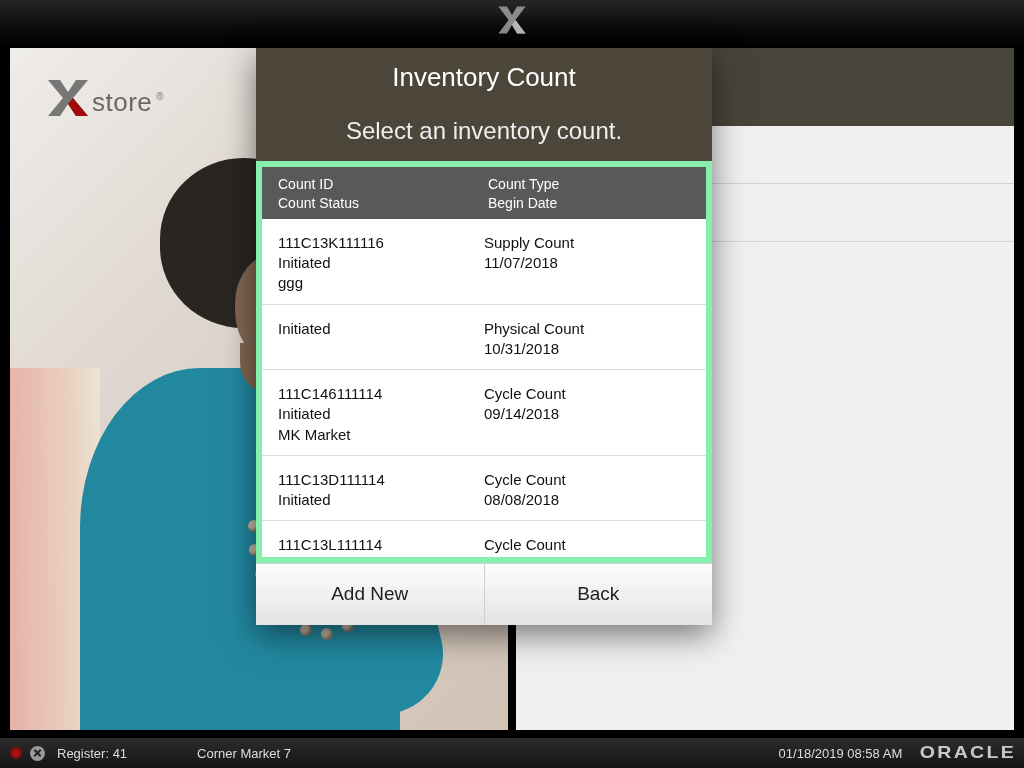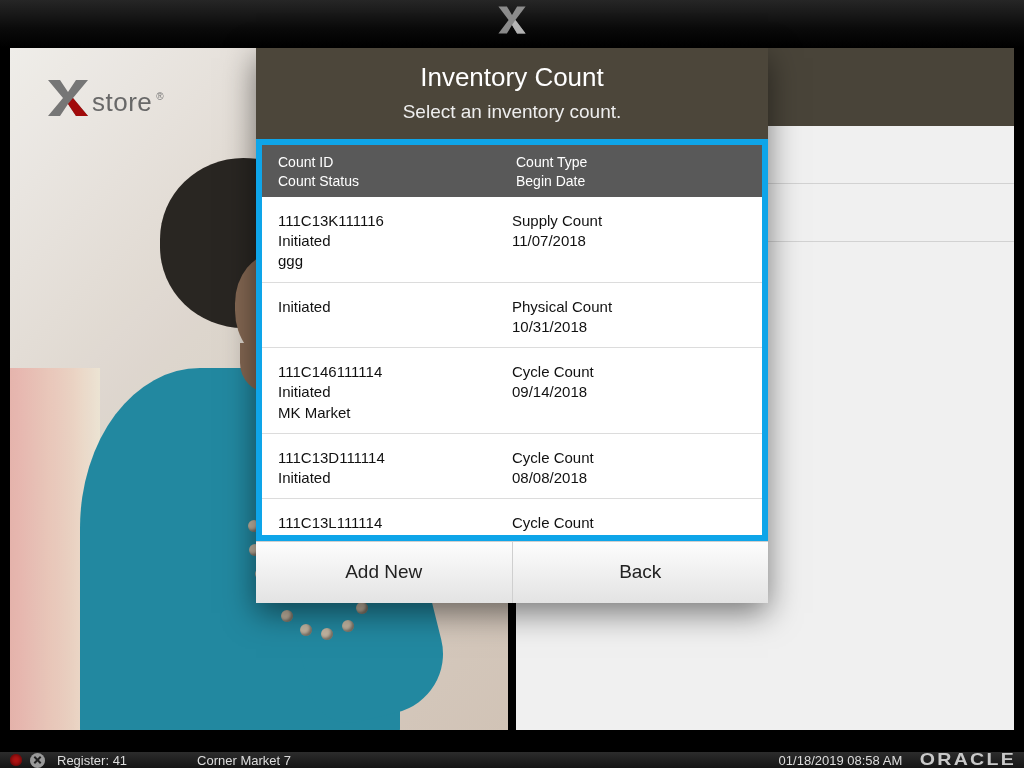--- a/index.html
+++ b/index.html
@@ -79,28 +79,28 @@
   
   .scrim {
     position:absolute; inset:0;
     background:rgba(200,200,200,.0); 
     pointer-events:none;
   }
   .left-pane, .right-pane { filter:brightness(.97) saturate(.9); }
 
   
   .modal {
-    position:absolute; left:256px; top:48px; width:512px;
-    background:#0ea5e9; box-shadow:0 10px 30px rgba(0,0,0,.5);
+    position:absolute; left:256px; top:48px; width:456px;
+    background:#86efac; box-shadow:0 10px 30px rgba(0,0,0,.5);
   }
   .modal-header {
     background:#4c463a; color:#fff; text-align:center; padding:14px 10px 16px;
   }
   .modal-header h2 { font-size:26px; font-weight:400; }
-  .modal-header p  { font-size:19px; font-weight:400; margin-top:8px; color:#eee;}
+  .modal-header p  { font-size:24px; font-weight:400; margin-top:24px; color:#eee;}
   .modal-colhead {
     background:#595959; color:#fff; font-size:14px;
     display:flex; padding:8px 16px 6px;
     margin:6px 6px 0 6px;
     gap:8px;
   }
   .modal-colhead .col { width:50%; line-height:1.35;}
   .modal-list {
     margin:0 6px; background:#fff; height:338px; overflow:hidden;
   }
@@ -114,21 +114,21 @@
     display:flex; height:62px; border-top:1px solid #cfcfcf; margin-top:6px;
     background:linear-gradient(#fdfdfd,#e3e3e3);
   }
   .modal-actions button{
     flex:1; border:0; background:transparent; font-size:19px; color:#222; cursor:pointer;
   }
   .modal-actions button + button { border-left:1px solid #cfcfcf;}
 
   
   .status-bar {
-    position:absolute; left:0; bottom:0; width:1024px; height:16px;
+    position:absolute; left:0; bottom:0; width:1024px; height:30px;
     background:linear-gradient(#2c2c2c,#151515);
     color:#ddd; font-size:13px; display:flex; align-items:center;
   }
   .status-bar .dot-red{
     width:12px;height:12px;border-radius:50%;background:#b01414;margin:0 8px 0 10px;
     box-shadow:0 0 4px #400 inset;
   }
   .status-bar .close-ic{
     width:15px;height:15px;border-radius:50%;background:#9a9a9a;position:relative;margin-right:12px;
   }

